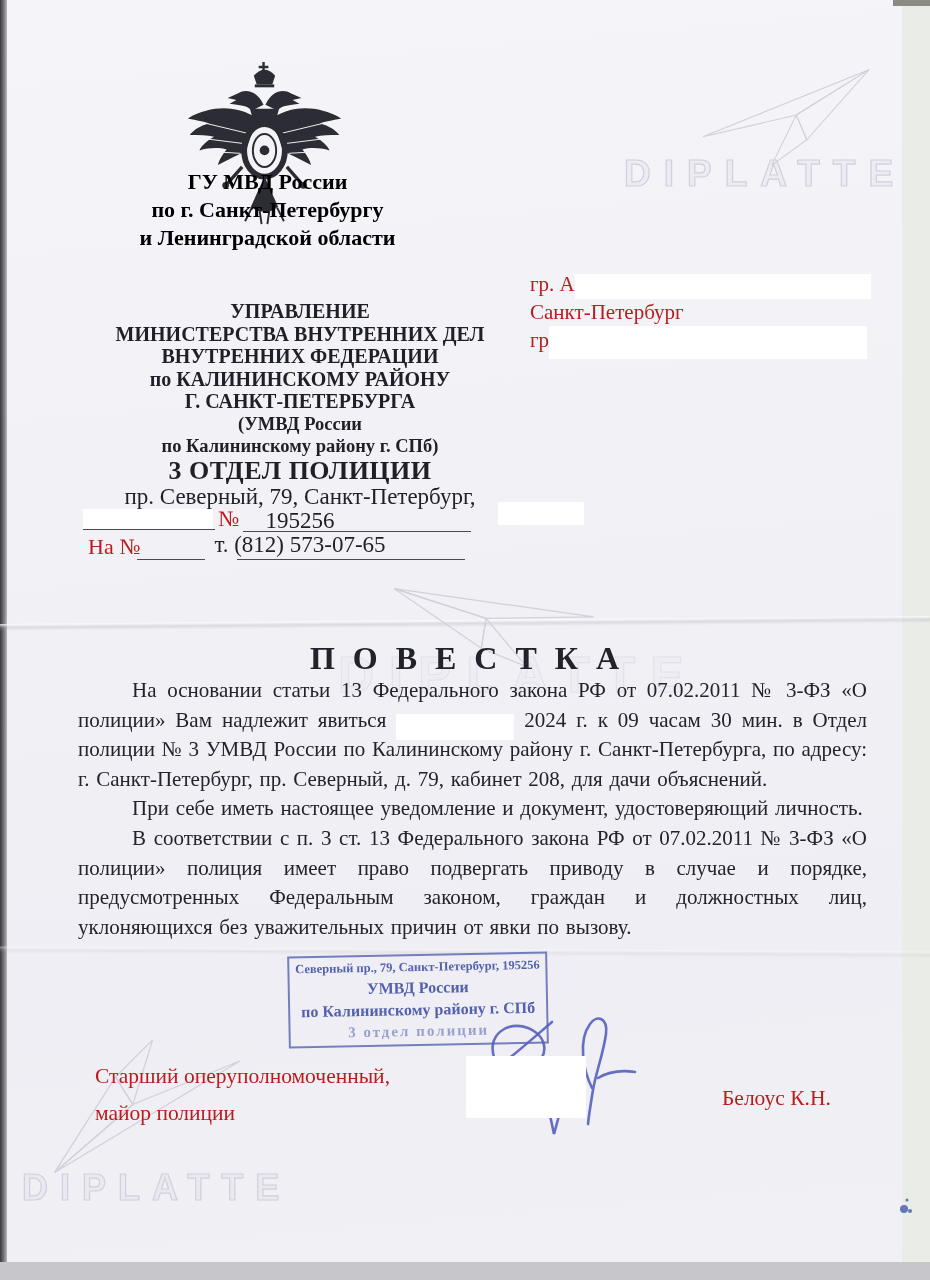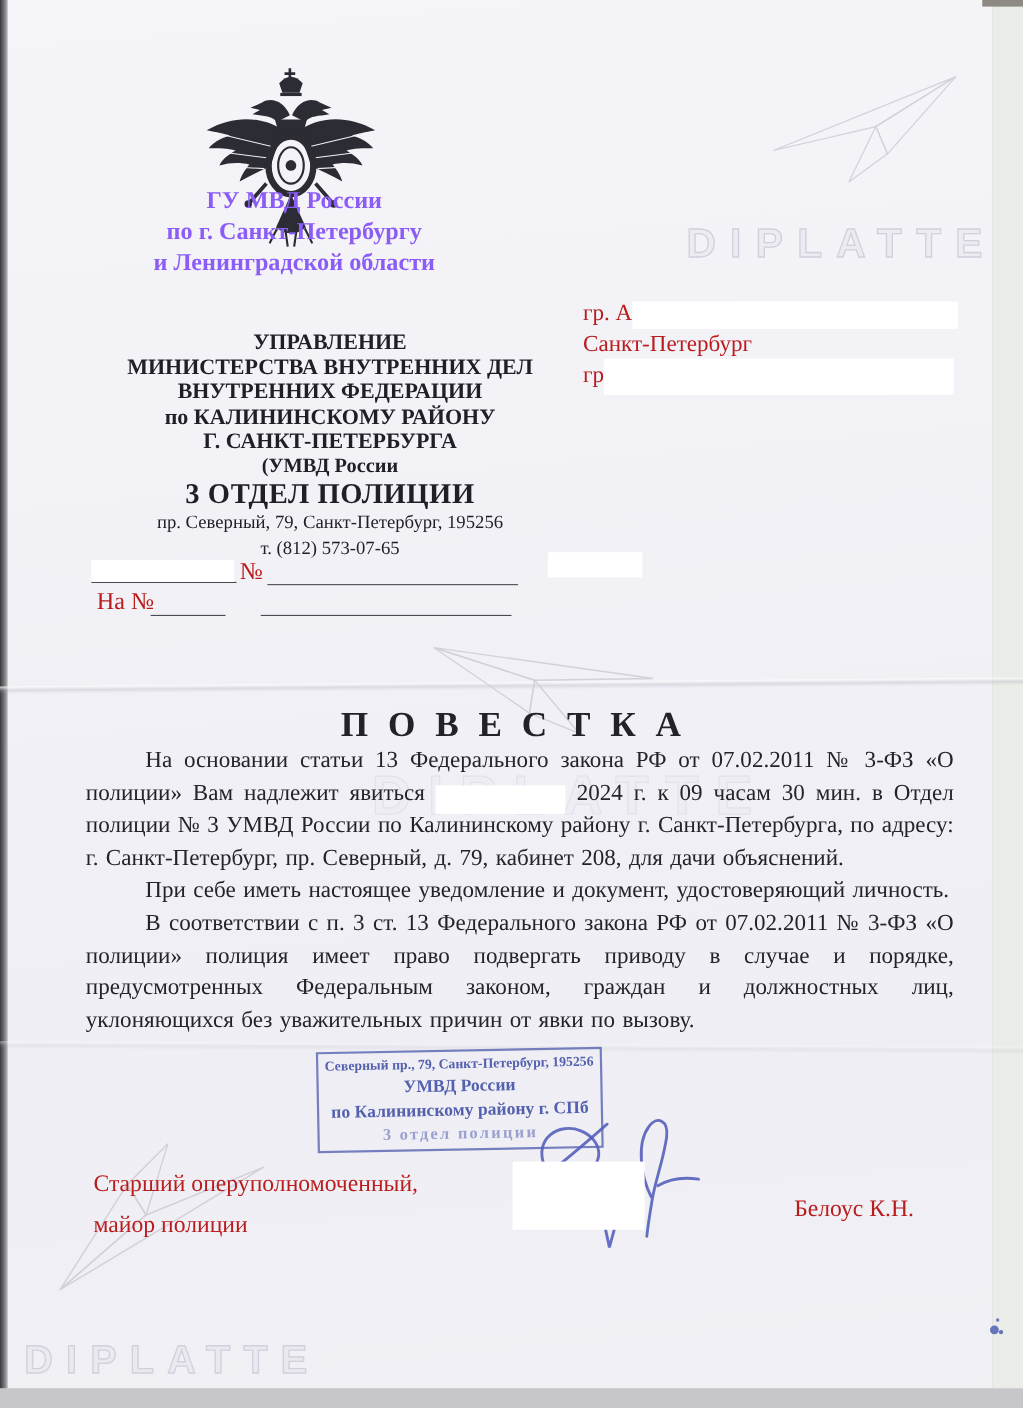--- a/index.html
+++ b/index.html
@@ -17,38 +17,38 @@
     background:linear-gradient(175deg,#f5f4f9 0%,#f2f1f6 38%,#efeef4 75%,#f1f0f5 100%);
     border-right:1px solid #c2c1c7;}
   .crease{position:absolute;left:0;width:930px;height:7px;z-index:2;
     background:linear-gradient(to bottom,rgba(255,255,255,.8),rgba(170,168,182,.30),rgba(255,255,255,0));}
   .crease1{top:620px;transform:rotate(-.5deg);}
   .crease2{top:949px;opacity:.5;transform:rotate(.3deg);}
 
   
   .wm{position:absolute;z-index:2;pointer-events:none;}
   .wm-text{font-family:"Liberation Sans","DejaVu Sans",sans-serif;font-weight:bold;
-    color:rgba(205,203,216,.18);-webkit-text-stroke:1.2px #d2d0dc;white-space:nowrap;margin-top:48px;}
+    color:rgba(205,203,216,.18);-webkit-text-stroke:1.2px #d2d0dc;white-space:nowrap;}
   .wm-tr{left:624px;top:153px;font-size:37px;letter-spacing:13px;}
   .wm-mid{left:338px;top:646px;font-size:50px;letter-spacing:15px;-webkit-text-stroke:1.1px #e3e1ea;color:rgba(226,224,234,.12);}
   .wm-bl{left:22px;top:1167px;font-size:36px;letter-spacing:12px;}
   .plane path{fill:none;stroke:#d2d0da;stroke-width:1.1;}
 
   
   .txt{position:absolute;color:#b91c1c;z-index:3;}
 
   .emblem{position:absolute;left:182px;top:60px;width:165px;height:175px;z-index:3;}
 
   .org-top{left:100px;top:168px;width:335px;text-align:center;font-weight:bold;
-    font-size:22px;line-height:28px;color:#8b5cf6;}
+    font-size:22px;line-height:28px;color:#000000;}
   .org-main{left:90px;top:277px;width:420px;text-align:center;font-weight:bold;
     font-size:20px;line-height:22.5px;color:#1f1f27;margin-top:23px;}
   .org-abbr{font-size:18.5px;line-height:22px;}
   .dept{font-size:26px;line-height:28px;letter-spacing:.5px;}
-  .addr{font-weight:normal;font-size:17px;line-height:24px;}
+  .addr{font-weight:normal;font-size:23px;line-height:24px;}
 
   .recipient{left:530px;top:271px;width:372px;font-size:21px;line-height:27px;}
   .redact{background:#ffffff;display:inline-block;vertical-align:middle;position:relative;z-index:4;}
   .r-abs{position:absolute;background:#ffffff;z-index:4;}
   .refline{position:absolute;border-bottom:1.5px solid #4a4a52;z-index:3;}
   .ref-label{font-size:22px;}
 
   .title{left:287px;top:640px;width:360px;text-align:center;font-weight:bold;
     font-size:32px;letter-spacing:5px;color:#22222a;}
 
@@ -63,21 +63,21 @@
     padding:4px 4px;box-sizing:border-box;text-align:center;color:#5361ae;font-weight:bold;}
   .stamp .s1{font-size:12.5px;}
   .stamp .s2{font-size:16px;}
   .stamp .s3{font-size:16px;}
   .stamp .s4{font-size:15px;opacity:.55;letter-spacing:2px;}
 
   .signature{position:absolute;left:450px;top:1000px;width:210px;height:145px;z-index:6;}
   .signature path{fill:none;stroke:#5560bd;stroke-width:2.6;stroke-linecap:round;opacity:.9;}
   .sig-redact{left:466px;top:1056px;width:120px;height:62px;z-index:7;}
 
-  .signoff{left:85px;top:1058px;width:420px;font-size:21.5px;line-height:37px;}
+  .signoff{left:95px;top:1058px;width:420px;font-size:21.5px;line-height:37px;}
   .signer{left:722px;top:1086px;font-size:21.5px;}
 
   .inkblot{position:absolute;left:896px;top:1196px;width:22px;height:22px;z-index:3;}
   .inkblot circle{fill:#4456b0;opacity:.8;}
 </style>
 </head>
 <body>
 
 <div id="canvas">
 
@@ -138,20 +138,21 @@
     <div>и Ленинградской области</div>
   </div>
 
   <div class="txt org-main">
     <div>УПРАВЛЕНИЕ</div>
     <div>МИНИСТЕРСТВА ВНУТРЕННИХ ДЕЛ</div>
     <div>ВНУТРЕННИХ ФЕДЕРАЦИИ</div>
     <div>по КАЛИНИНСКОМУ РАЙОНУ</div>
     <div>Г. САНКТ-ПЕТЕРБУРГА</div>
     <div class="org-abbr">(УМВД России</div>
+    <div class="org-abbr">по Калининскому району г. СПб)</div>
     <div class="dept">3 ОТДЕЛ ПОЛИЦИИ</div>
     <div class="addr">пр. Северный, 79, Санкт-Петербург, 195256</div>
     <div class="addr">т. (812) 573-07-65</div>
   </div>
 
   <div class="txt recipient">
     <div><span>гр. А</span><span class="redact" style="width:296px;height:25px;"></span></div>
     <div>Санкт-Петербург</div>
     <div><span>гр</span><span class="redact" style="width:318px;height:33px;"></span></div>
   </div>

